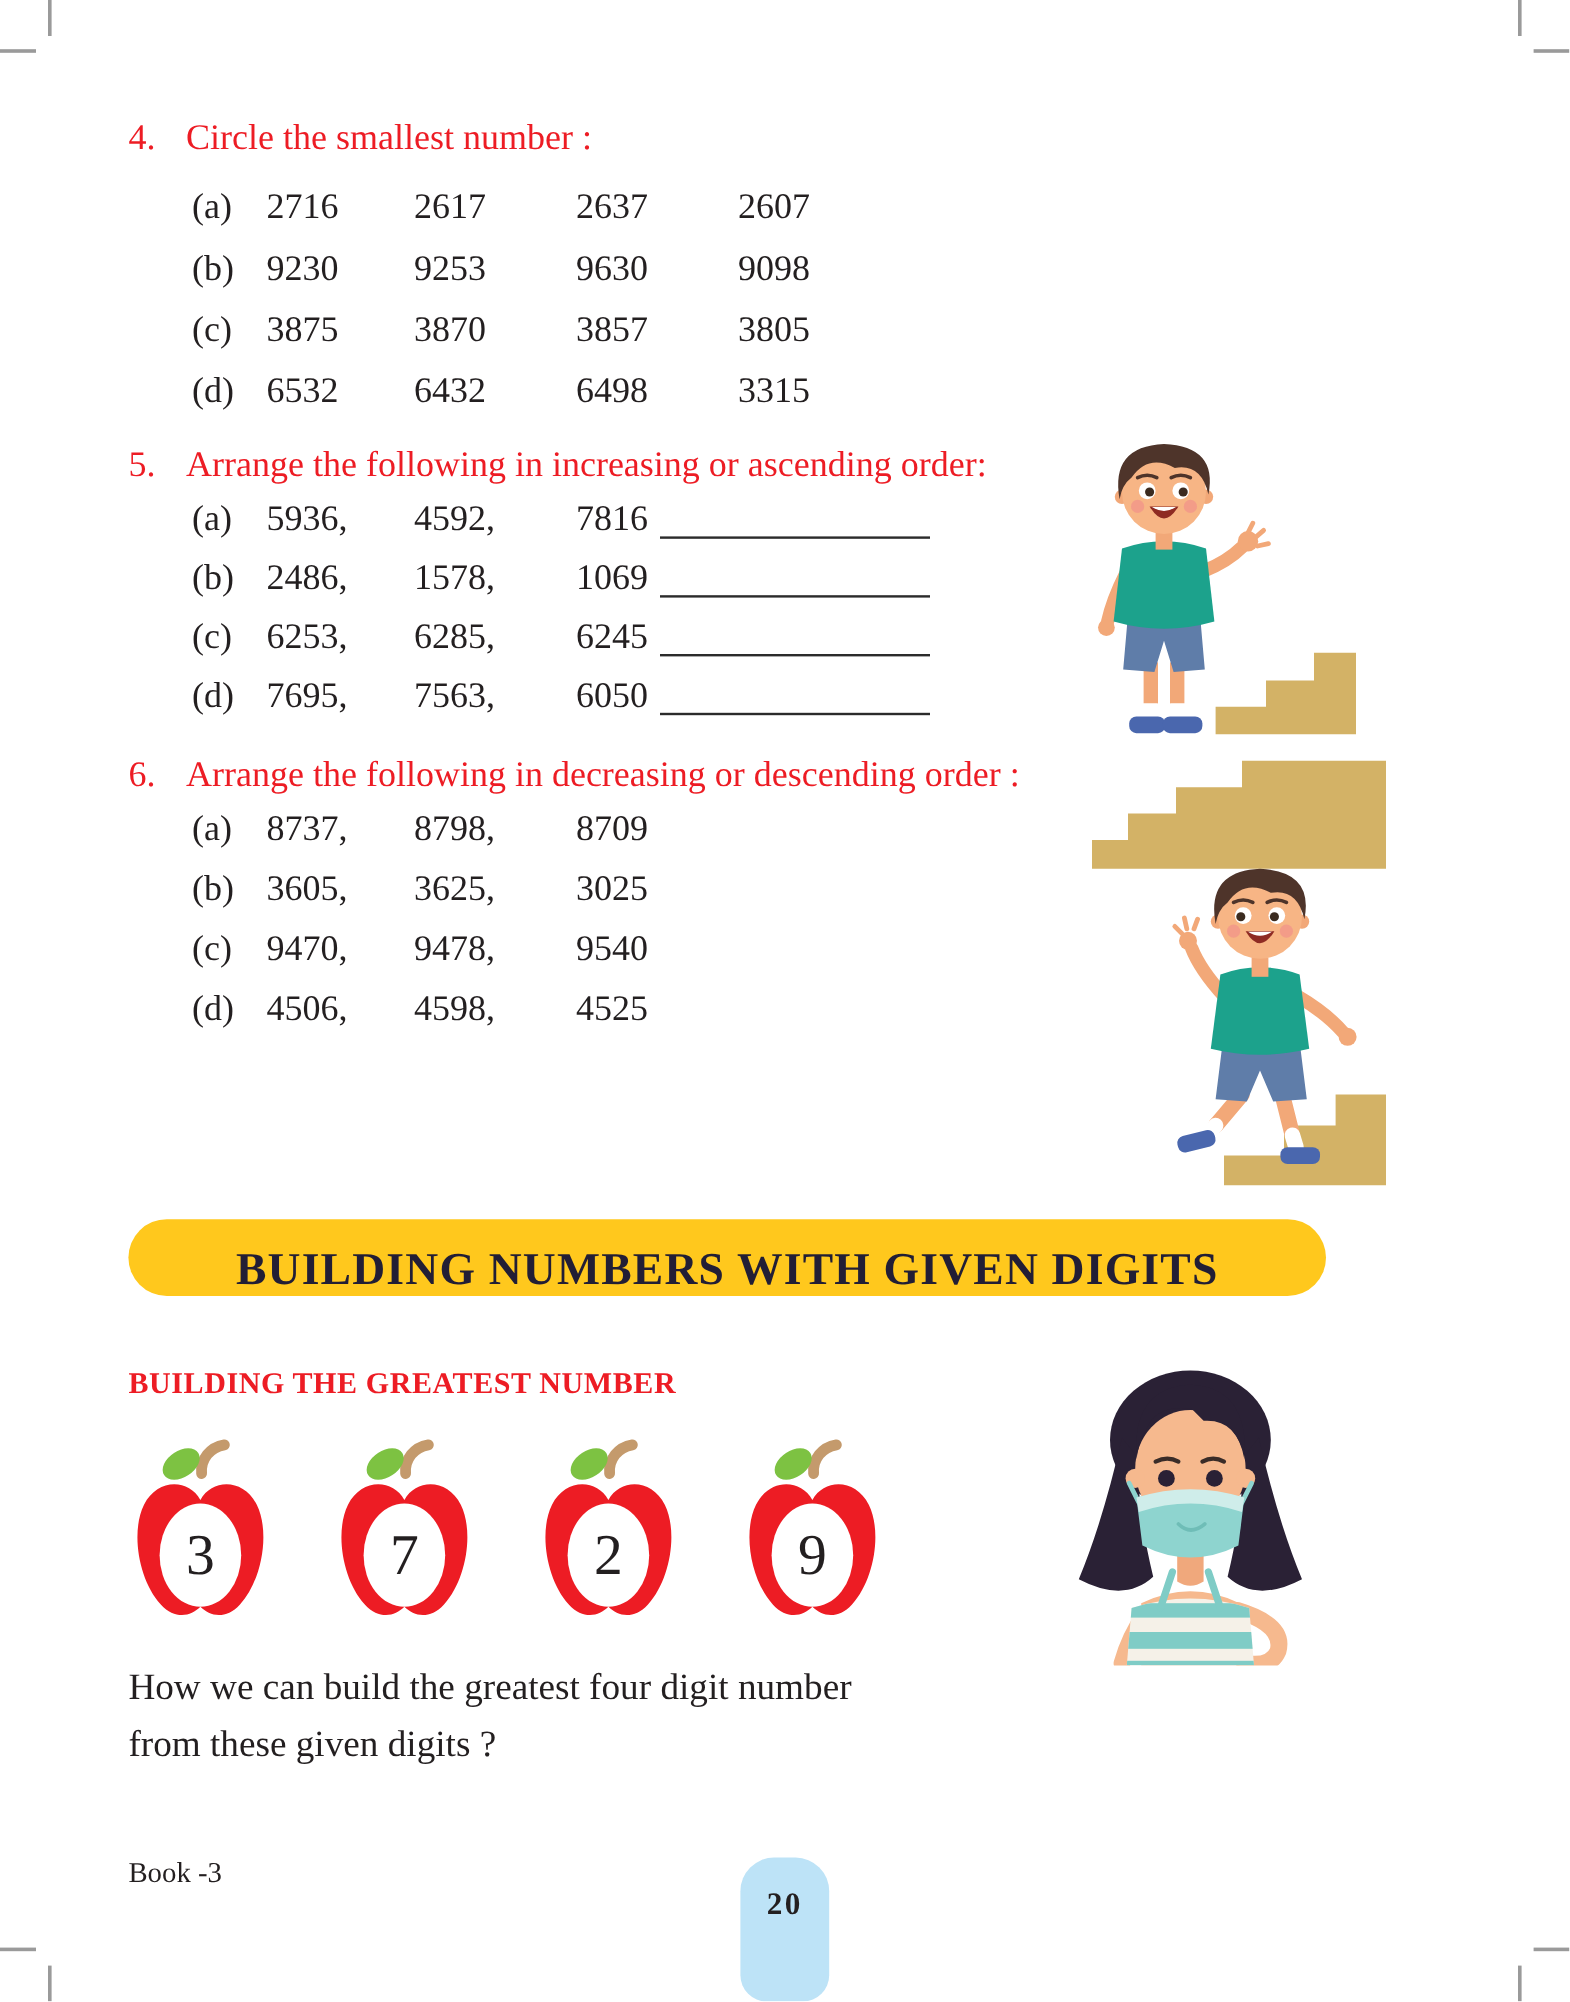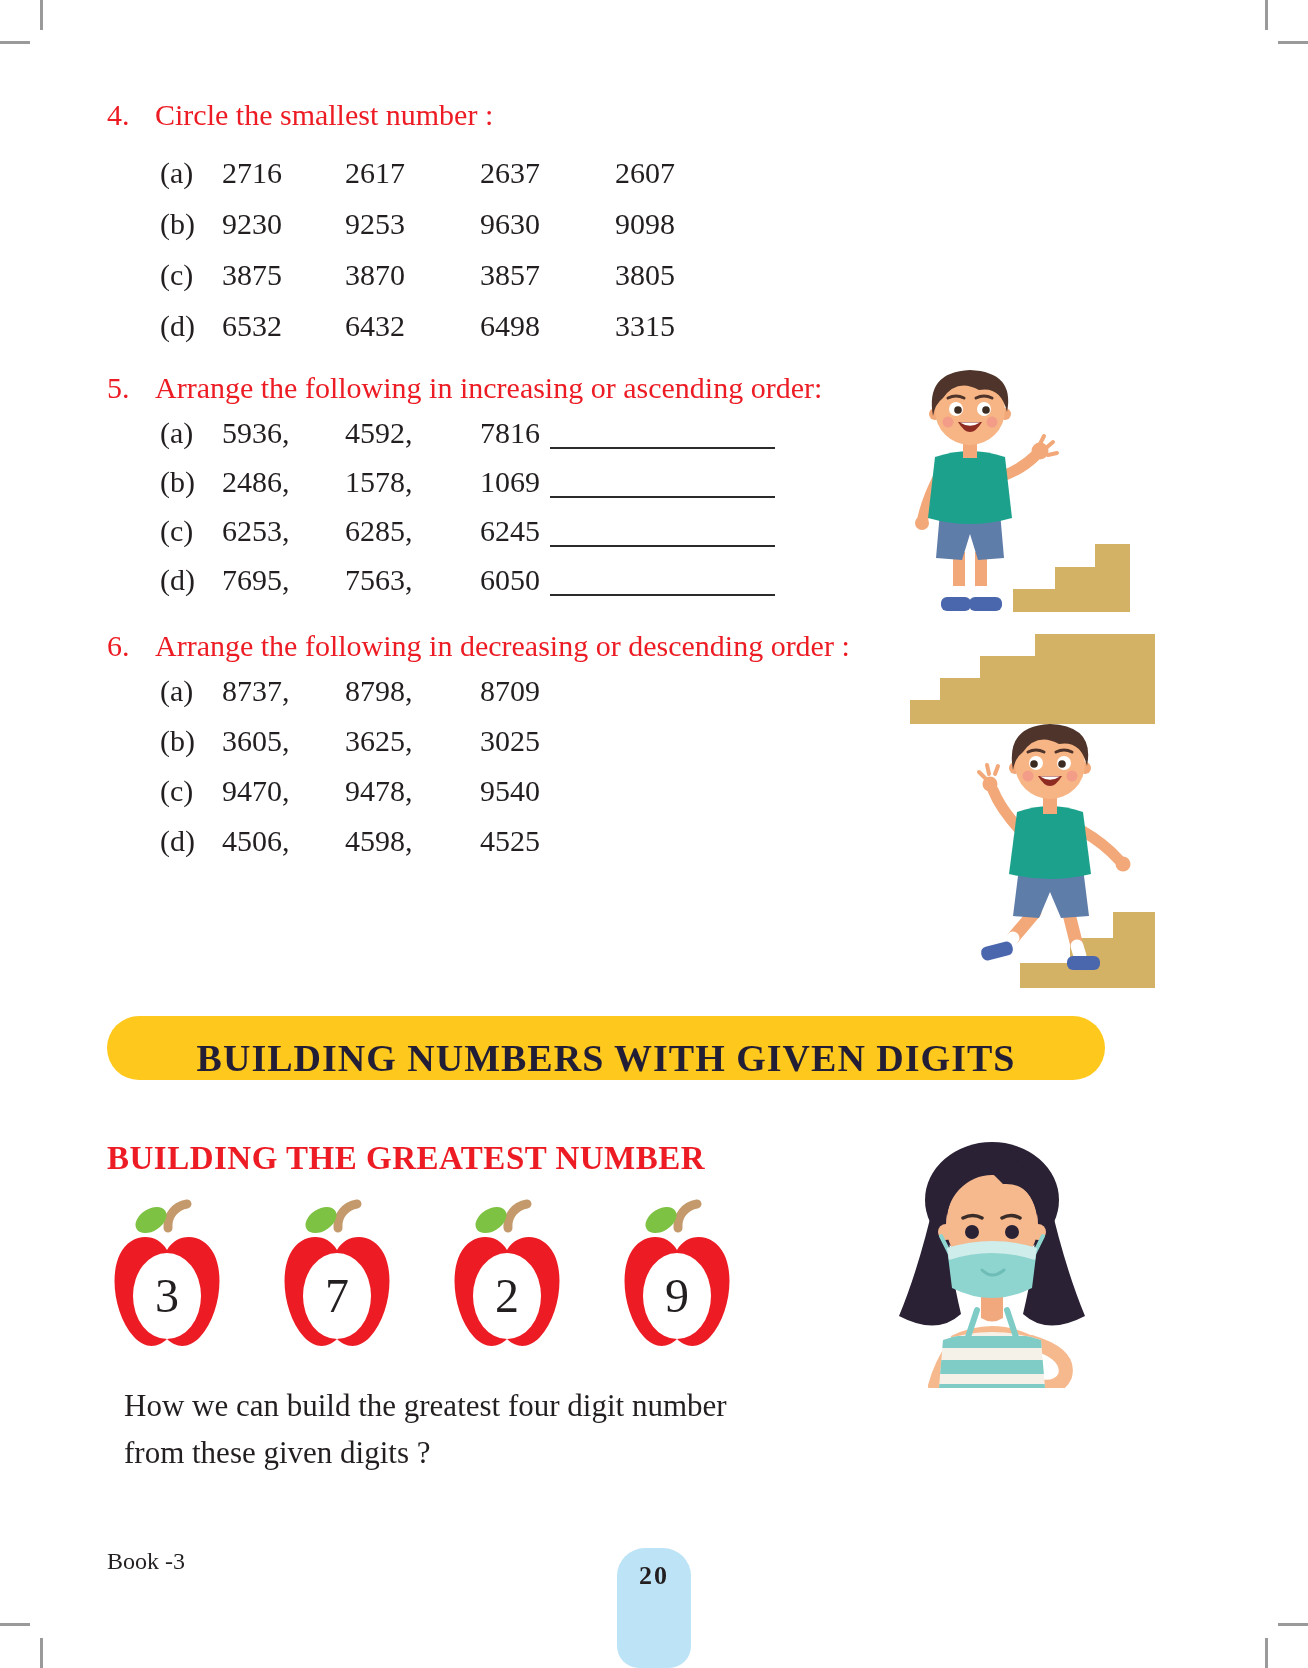--- a/index.html
+++ b/index.html
@@ -30,42 +30,42 @@
 
   
   .banner{
     position:absolute;left:107px;top:1016px;width:998px;height:64px;
     background:var(--banner-yellow,#FFC81D);border-radius:32px;
     display:flex;align-items:flex-end;justify-content:center;
   }
   .banner-title{font-size:38px;font-weight:bold;letter-spacing:1px;color:var(--banner-text,#221E35);}
 
   .subheading{
-    position:absolute;left:107px;top:1140px;font-size:33px;font-weight:bold;
+    position:absolute;left:107px;top:1140px;font-size:25px;font-weight:bold;
     color:var(--heading-red,#ED1C24);letter-spacing:.5px;
   }
 
   .apples{position:absolute;left:107px;top:1198px;display:flex;gap:50px;}
   .apple{width:120px;height:158px;}
   .apple text{font-family:"Liberation Serif",serif;}
 
-  .prompt{position:absolute;left:124px;top:1382px;font-size:31px;line-height:47px;}
+  .prompt{position:absolute;left:107px;top:1382px;font-size:31px;line-height:47px;}
 
   .illus{position:absolute;}
   #boy1{left:865px;top:360px;}
   #boy2{left:885px;top:616px;}
   #girl{left:885px;top:1128px;}
 
   .footer-book{position:absolute;left:107px;top:1548px;font-size:24px;}
   .page-tab{
     position:absolute;left:617px;top:1548px;width:74px;height:120px;
     background:var(--page-tab-blue,#BDE3F7);border-radius:28px 28px 22px 22px;
     text-align:center;
   }
-  .page-num{margin-top:13px;font-size:26px;font-weight:bold;letter-spacing:2px;}
+  .page-num{margin-top:24px;font-size:26px;font-weight:bold;letter-spacing:2px;}
 </style>
 </head>
 <body>
 
 <div class="page">
 
   <div class="crop crop-v" style="left:40px;top:0;"></div>
   <div class="crop crop-h" style="left:0;top:41px;"></div>
   <div class="crop crop-v" style="left:1265px;top:0;"></div>
   <div class="crop crop-h" style="left:1278px;top:41px;"></div>

